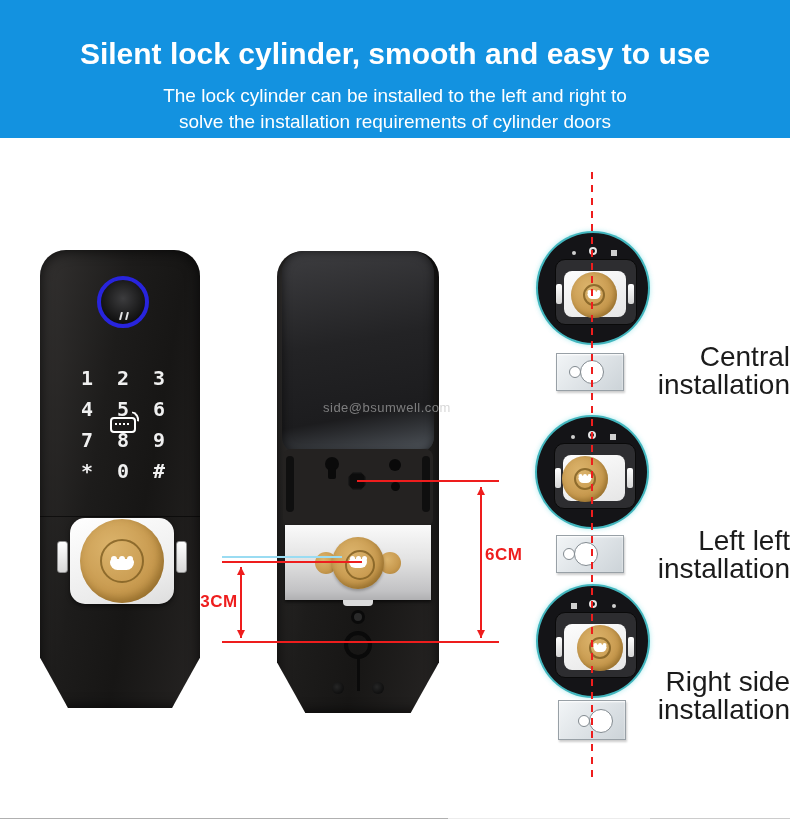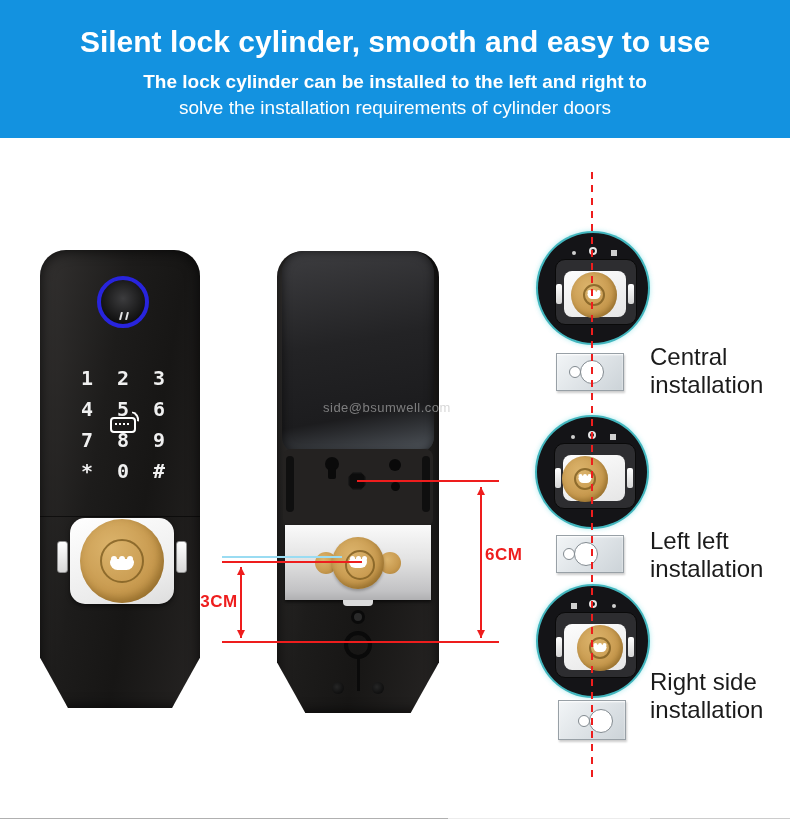--- a/index.html
+++ b/index.html
@@ -2,23 +2,23 @@
 <html><head>
 <meta charset="utf-8">
 <style>
   html,body{margin:0;padding:0;background:#fff;}
   .canvas{position:relative;width:790px;height:824px;background:#ffffff;overflow:hidden;
           font-family:"Liberation Sans",sans-serif;}
 
   
   .hero{position:absolute;left:0;top:0;width:790px;height:138px;background:#1392e0;
         text-align:center;color:#fff;}
-  .hero h1{margin:0;padding-top:25px;font-size:30px;font-weight:700;letter-spacing:0;}
+  .hero h1{margin:12px;padding-top:25px;font-size:30px;font-weight:700;letter-spacing:0;}
   .hero p{margin:0;font-size:19px;line-height:26px;font-weight:400;}
-  .hero p:first-of-type{margin-top:10px;font-weight:bold;}
+  .hero p:first-of-type{margin-top:10px;}
 
   
   .lock{position:absolute;}
   .lock-clip{position:absolute;inset:0;
              clip-path:polygon(0% 0%,100% 0%,100% 89%,82.5% 100%,17.5% 100%,0% 89%);}
   .lock-body{position:absolute;inset:0;border-radius:26px 26px 14px 14px;
              background:linear-gradient(100deg,#343231 0%,#1d1c1b 38%,#171615 62%,#262423 100%);
              box-shadow:inset 0 0 14px rgba(0,0,0,.8);}
 
   
@@ -154,22 +154,22 @@
   .mp-1{left:556px;top:353px;} .mp-2{left:556px;top:535px;} .mp-3{left:558px;top:700px;height:40px;}
   .cut{position:absolute;border-radius:50%;background:#fff;border:1px solid #828a90;box-sizing:border-box;}
   .cut-big{width:24px;height:24px;top:6px;}
   .cut-small{width:12px;height:12px;top:12px;}
   .off-center .cut-big{left:23px;} .off-center .cut-small{left:12px;}
   .off-left   .cut-big{left:17px;} .off-left   .cut-small{left:6px;}
   .off-right  .cut-big{left:30px;} .off-right  .cut-small{left:19px;}
   .mp-3 .cut-big{top:8px;} .mp-3 .cut-small{top:14px;}
 
   
-  .inst-label{position:absolute;left:650px;width:140px;font-size:24px;line-height:28px;
-              color:#1b1b1b;font-weight:400;}
+  .inst-label{position:absolute;left:650px;width:140px;font-size:28px;line-height:28px;
+              color:#1b1b1b;font-weight:400;text-align:right;}
   .il-1{top:343px;} .il-2{top:527px;} .il-3{top:668px;}
 
   
   .hairline{position:absolute;top:818px;height:1px;}
   .hl-1{left:0;width:448px;background:#b0b0b0;}
   .hl-2{left:448px;width:202px;background:#ececec;}
   .hl-3{left:650px;width:140px;background:#cccccc;}
 </style>
 </head>
 <body>

